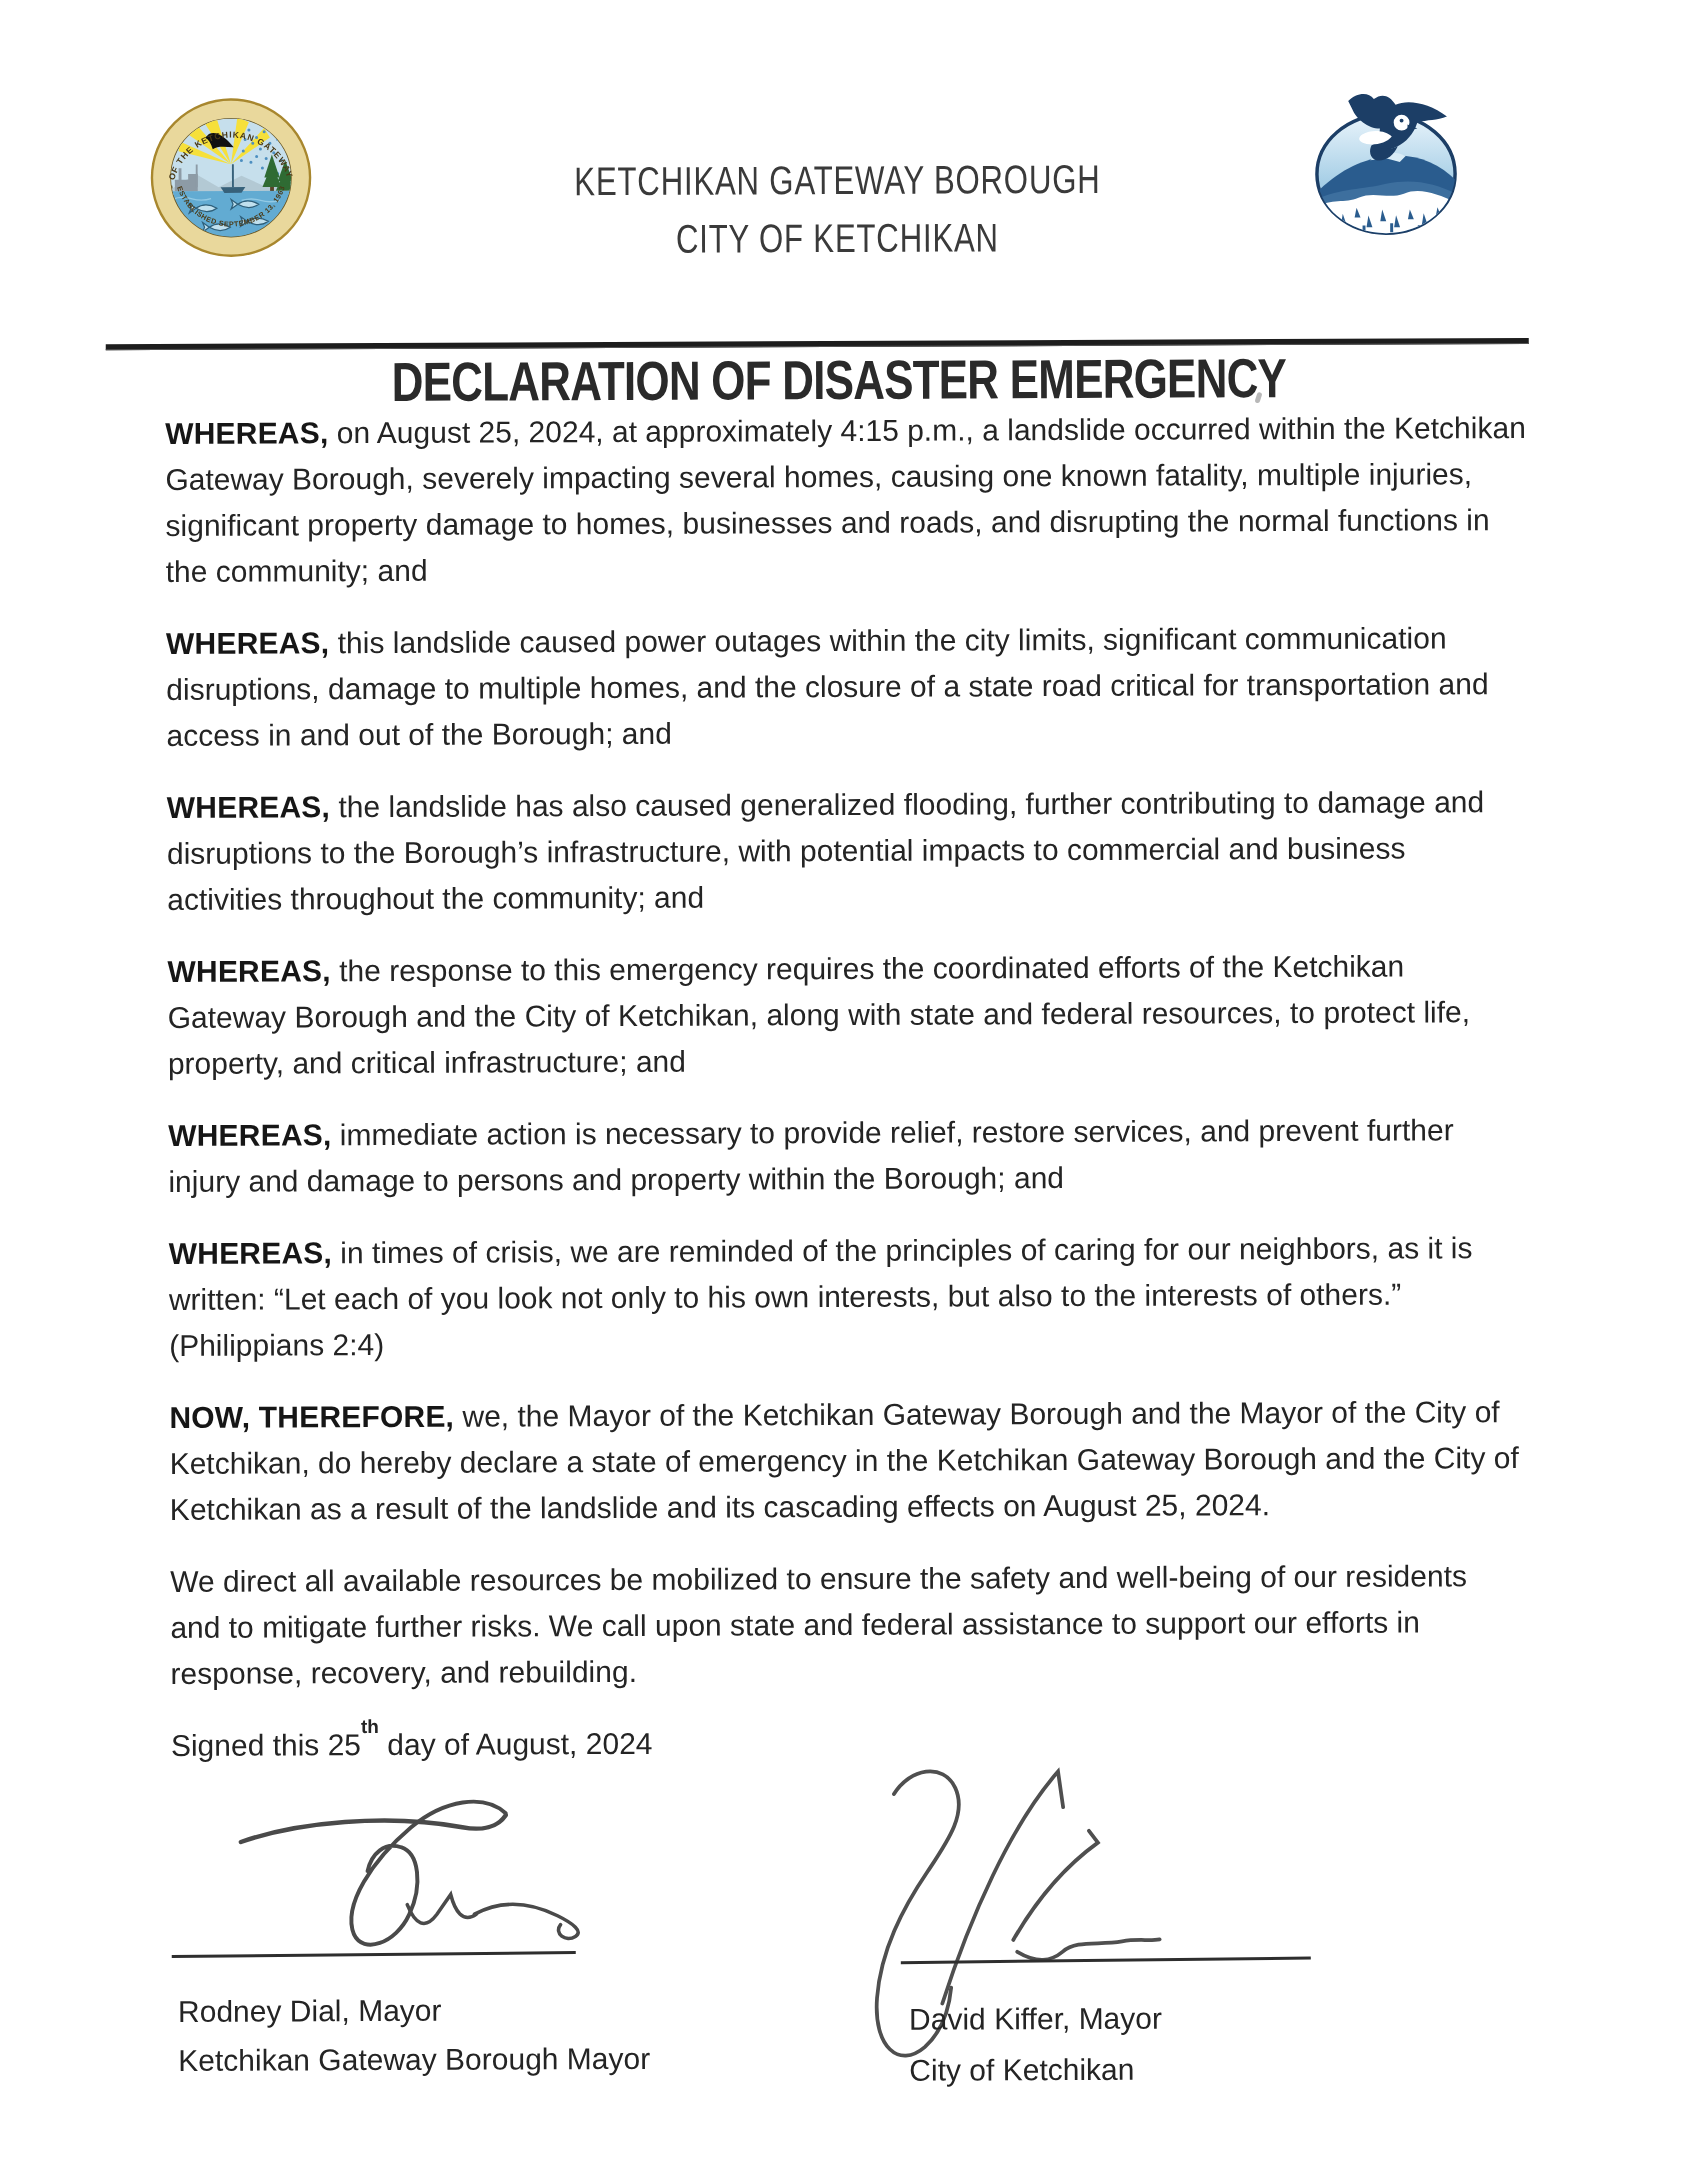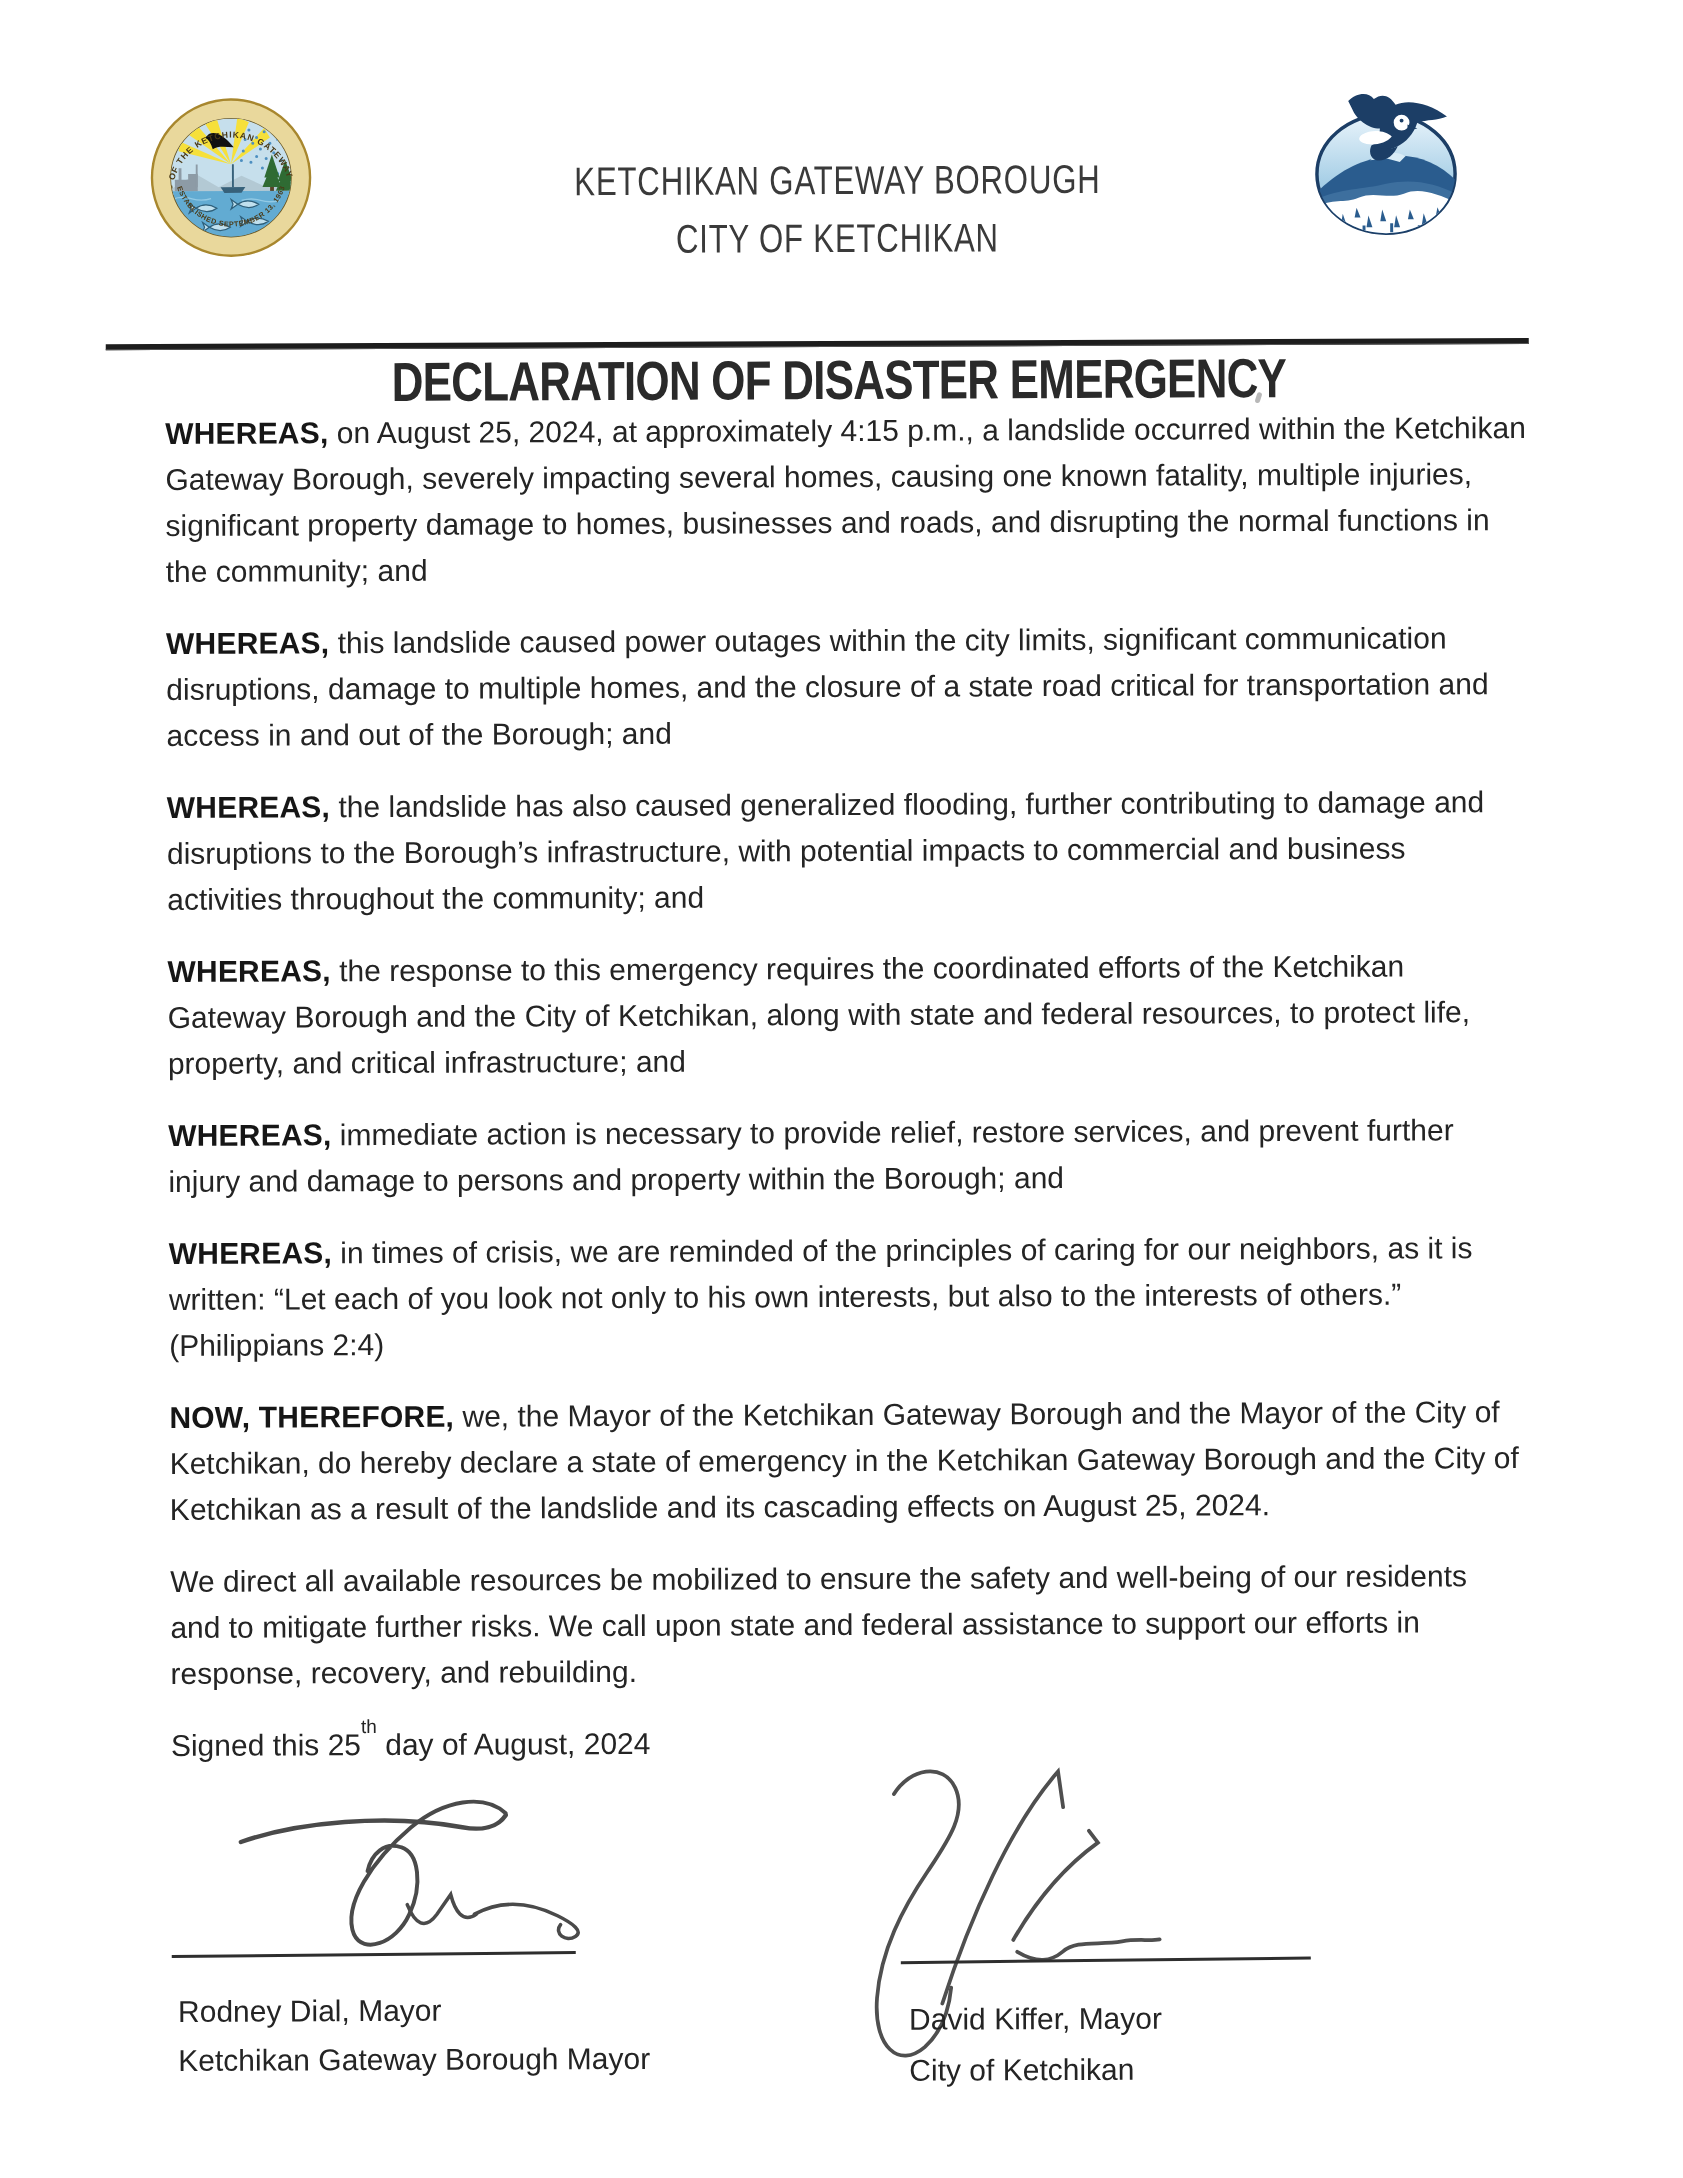--- a/index.html
+++ b/index.html
@@ -27,21 +27,21 @@
   .doc-title span{display:inline-block;transform:scaleX(0.80);transform-origin:50% 50%;letter-spacing:-1px;white-space:nowrap;}
   .speck{position:absolute;left:1259px;top:394px;width:5px;height:11px;background:#9a9a9a;
     border-radius:3px;transform:rotate(18deg);opacity:.7;}
 
   
   .body-text{position:absolute;left:168px;top:408px;width:1386px;
     font-size:30px;line-height:46px;color:#242424;}
   .para{white-space:pre-line;margin:0 0 26px 0;}
   .lead{font-weight:700;color:#161616;letter-spacing:0.2px;}
   .signed{margin-top:18px;white-space:nowrap;}
-  .signed sup{font-size:19px;position:relative;top:-11px;line-height:0;}
+  .signed sup{font-size:19px;position:relative;top:-11px;line-height:0;font-weight:bold;}
 
   
   .sig{position:absolute;}
   #sig-left{left:156px;top:1786px;width:441px;height:173px;}
   #sig-right{left:849px;top:1731px;width:332px;height:361px;}
   .sig-line{position:absolute;height:3px;background:#2e2e2e;}
   #sig-line-left{left:168px;top:1951px;width:404px;transform:rotate(-0.3deg);}
   #sig-line-right{left:897px;top:1960px;width:410px;transform:rotate(-0.4deg);}
   .sig-block{position:absolute;font-size:30px;color:#242424;}
   #sig-block-left{left:174px;top:1984px;line-height:49px;}

